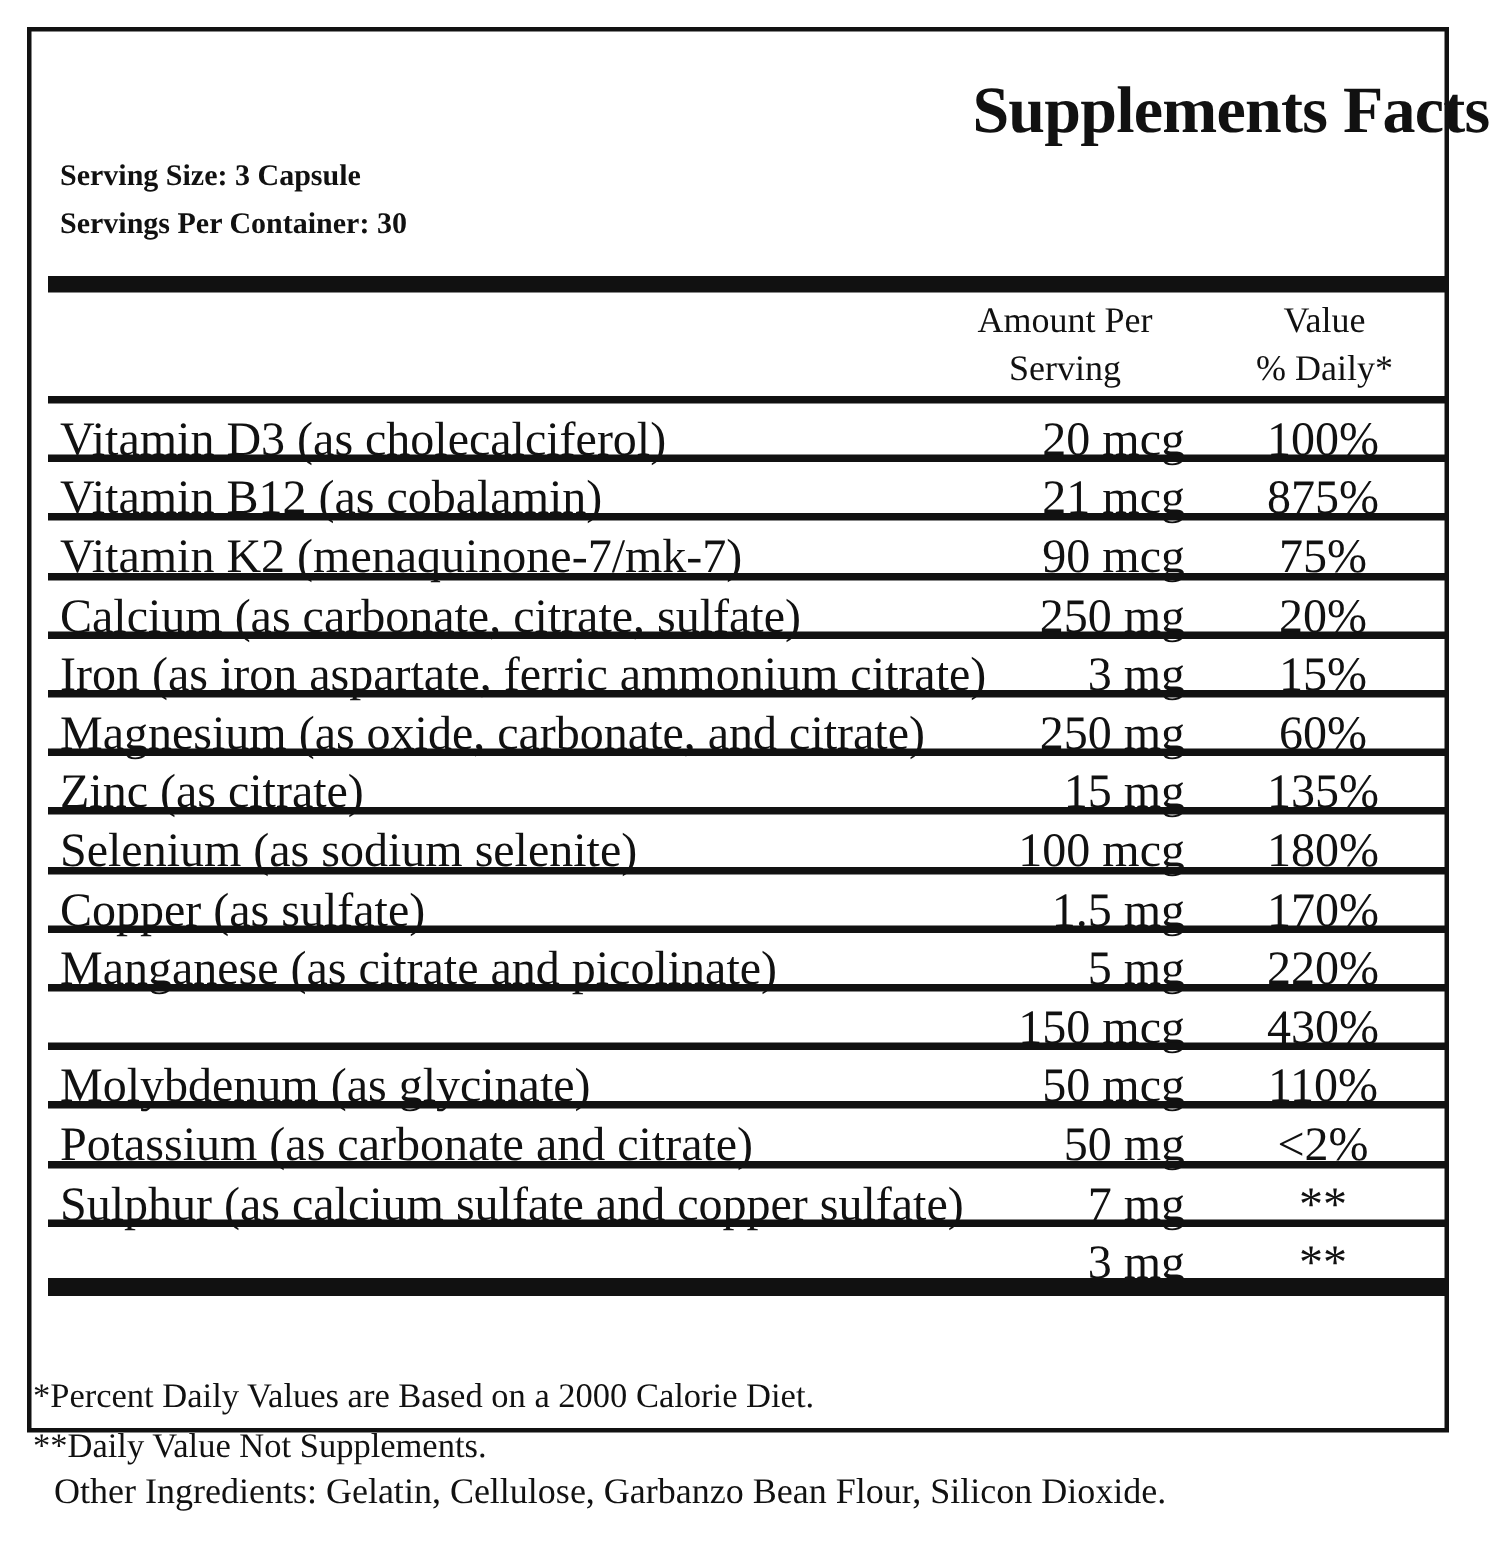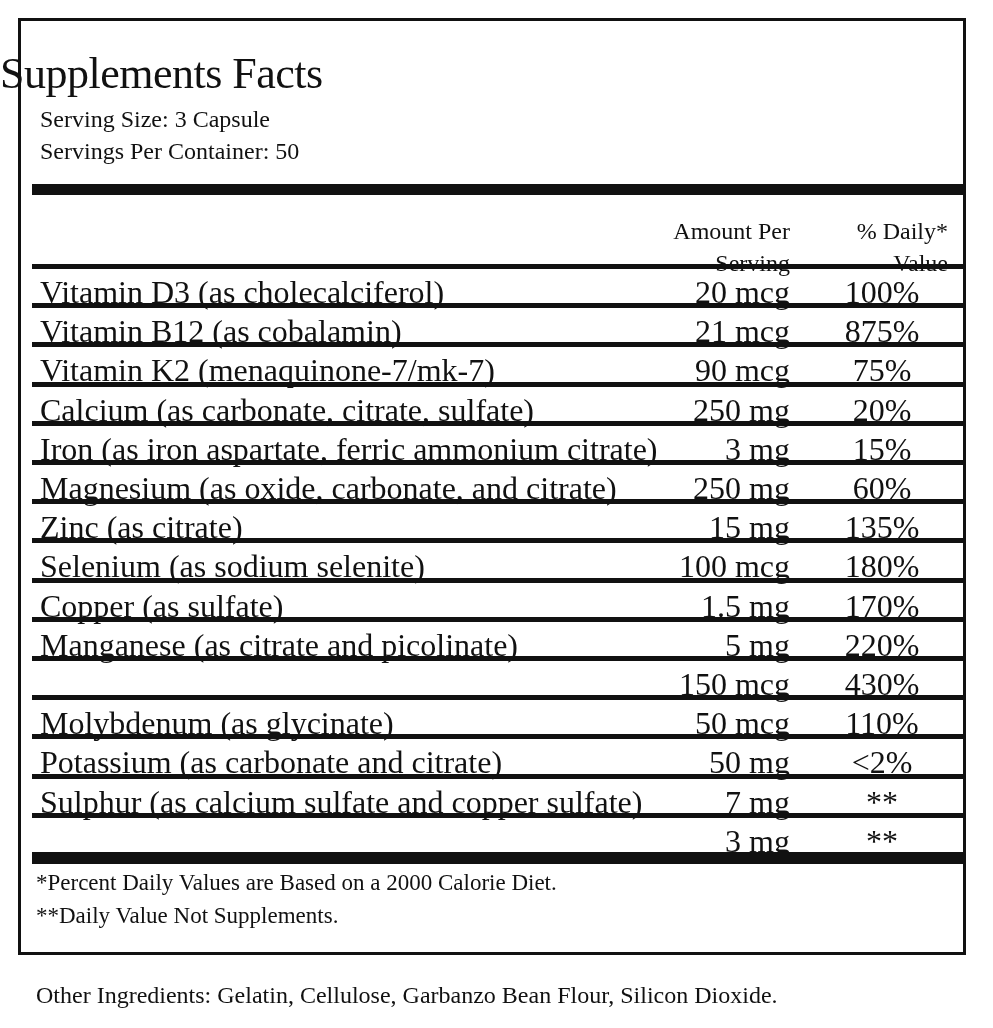--- a/index.html
+++ b/index.html
@@ -1,44 +1,44 @@
 <!DOCTYPE html>
 <html><head>
 <meta charset="utf-8">
 <style>
   html,body{margin:0;padding:0;background:#fff;}
   body{width:993px;height:1028px;position:relative;font-family:"Liberation Serif","DejaVu Serif",serif;color:#111;}
   .box{position:absolute;left:18px;top:18px;width:948px;height:937px;border:3px solid #111;box-sizing:border-box;}
-  .title{position:absolute;left:0;right:0;top:48px;text-align:left;font-size:44px;font-weight:normal;letter-spacing:-0.5px;}
-  .serv{position:absolute;left:40px;font-size:24px;}
+  .title{position:absolute;left:0;right:0;top:48px;text-align:right;font-size:44px;font-weight:bold;letter-spacing:-0.5px;}
+  .serv{position:absolute;left:40px;font-size:20px;font-weight:bold;}
   .bar{position:absolute;left:32px;width:932px;background:#111;}
-  .hdr{position:absolute;font-size:24px;text-align:right;line-height:32px;margin-top:17px;}
+  .hdr{position:absolute;font-size:24px;text-align:center;line-height:32px;}
   .row{position:absolute;left:32px;width:932px;height:40px;font-size:32px;}
   .row .n{position:absolute;left:8px;top:6px;white-space:nowrap;}
   .row .a{position:absolute;left:608px;width:150px;top:6px;text-align:right;}
   .row .d{position:absolute;left:800px;width:100px;top:6px;text-align:center;}
-  .foot{position:absolute;left:36px;font-size:23px;}
+  .foot{position:absolute;left:22px;font-size:23px;margin-top:48px;}
   .other{position:absolute;left:36px;top:982px;font-size:24px;text-align:center;}
 </style>
 </head>
 <body>
 
 <div class="box"></div>
 <div class="title">Supplements Facts</div>
 <div class="serv" style="top:106px">Serving Size: 3 Capsule</div>
-<div class="serv" style="top:138px">Servings Per Container: 50</div>
+<div class="serv" style="top:138px">Servings Per Container: 30</div>
 <div class="bar" style="top:184px;height:11px"></div>
 
 <div class="hdr" style="left:630px;width:160px;top:198px">
   <div>Amount Per</div>
   <div>Serving</div>
 </div>
 <div class="hdr" style="left:818px;width:130px;top:198px">
+  <div>Value</div>
   <div>% Daily*</div>
-  <div>Value</div>
 </div>
 
 <div id="rows">
     <div class="bar" style="top: 264px; height: 5px;"></div>
     <div class="row" style="top: 268px;">
       <span class="n">Vitamin D3 (as cholecalciferol)</span>
   <span class="a">20 mcg</span>
   <span class="d">100%</span>
     </div>
     <div class="bar" style="top: 303.2px; height: 5px;"></div>

